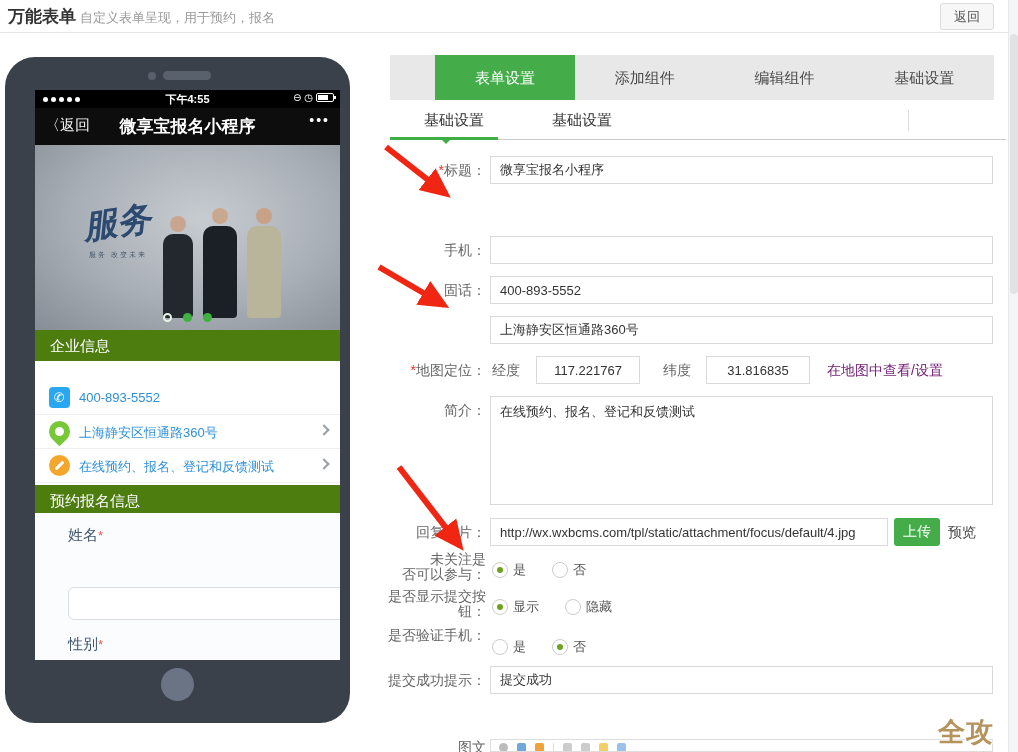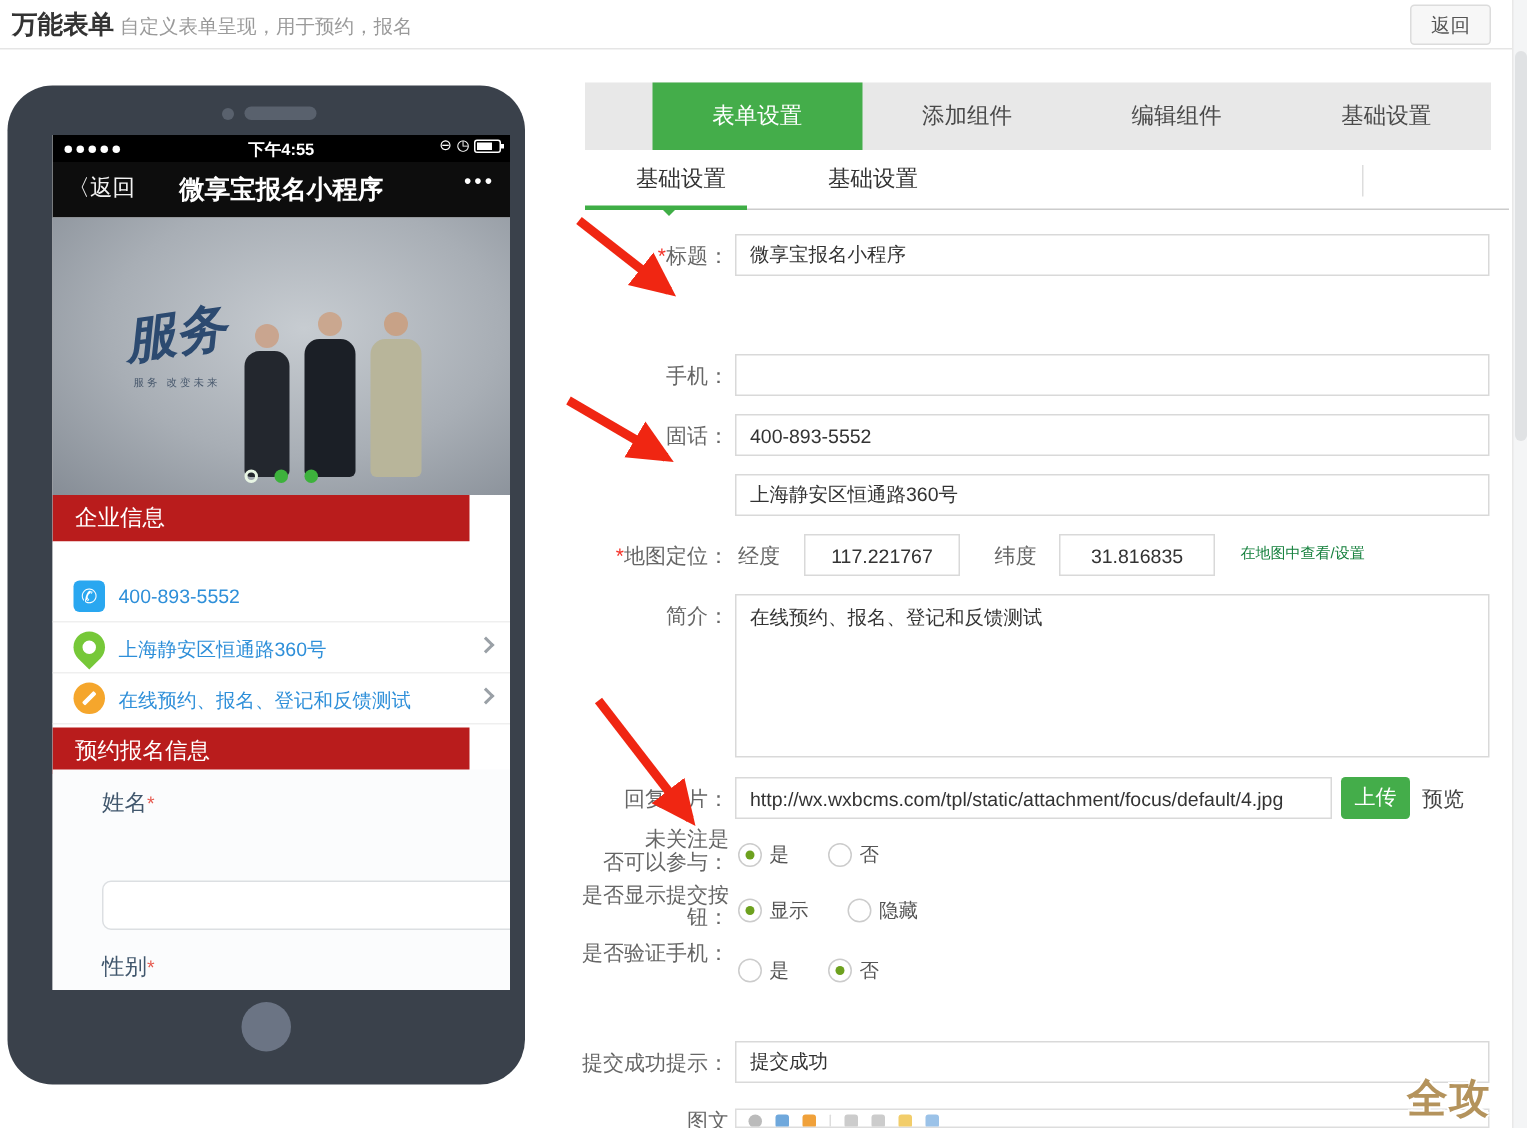--- a/index.html
+++ b/index.html
@@ -45,21 +45,21 @@
   .person .head { width:16px; height:16px; border-radius:50%; margin:0 auto 2px; }
   .person .body { width:34px; height:92px; border-radius:10px 10px 4px 4px; }
   .p1 .head{ background:#c9a58f; } .p1 .body{ background:#23272e; width:30px; height:84px; }
   .p2 .head{ background:#caa78f; } .p2 .body{ background:#1b1f26; }
   .p3 .head{ background:#c8a287; } .p3 .body{ background:#b8b59a; }
   .dots { position:absolute; left:0; bottom:8px; width:305px; display:flex; justify-content:center; gap:11px; }
   .dots i { width:9px; height:9px; border-radius:50%; }
   .dot-hollow { border:2px solid #e8f5e4; background:transparent; }
   .dot-green { background:#3db23c; }
 
-  .sec-bar { position:absolute; left:0; width:278px; height:31px; background:#b91c1c; color:#fff; font-size:15px; line-height:31px; padding-left:15px; }
+  .sec-bar { position:absolute; left:0; width:305px; height:31px; background:#4d7c0f; color:#fff; font-size:15px; line-height:31px; padding-left:15px; }
   .p-list { position:absolute; left:0; top:271px; width:305px; height:124px; background:#fff; }
   .p-row { position:absolute; left:0; width:305px; height:34px; border-bottom:1px solid #efefef; }
   .p-row .txt { position:absolute; left:44px; top:9px; font-size:13px; color:#2e8fd9; }
   .p-ic { position:absolute; left:14px; top:6px; width:21px; height:21px; }
   .ic-phone { background:#29a7f0; border-radius:4px; color:#fff; font-size:13px; text-align:center; line-height:21px; }
   .ic-pin { background:#76c838; border-radius:50% 50% 50% 0; transform:rotate(-45deg); }
   .ic-pin i { position:absolute; left:6px; top:6px; width:9px; height:9px; border-radius:50%; background:#fff; }
   .ic-pen { background:#f5a62c; border-radius:50%; }
   .ic-pen i { position:absolute; left:5px; top:9px; width:11px; height:3px; background:#fff; transform:rotate(-45deg); border-radius:1px; }
   .chev { position:absolute; right:12px; top:11px; width:8px; height:8px; border-top:2px solid #9aa0a6; border-right:2px solid #9aa0a6; transform:rotate(45deg); }
@@ -83,21 +83,21 @@
 
   .frow { position:absolute; left:370px; }
   .flabel { position:absolute; right:calc(1018px - 486px); left:auto; width:140px; text-align:right; font-size:14px; color:#666; }
   .frow .flabel { position:absolute; left:0; width:116px; text-align:right; font-size:14px; color:#666; line-height:28px; }
   .star { color:#f4332a; }
   .tinput { position:absolute; left:120px; top:0; width:503px; height:28px; border:1px solid #d9d9d9; background:#fff; font-size:13px; color:#333; padding:0 9px; font-family:"Liberation Sans","DejaVu Sans",sans-serif; outline:none; }
   .tinput::placeholder { color:#b5b5b5; }
   .tarea { position:absolute; left:120px; top:0; width:503px; height:109px; border:1px solid #d9d9d9; background:#fff; font-size:13px; color:#333; padding:6px 9px; resize:none; font-family:"Liberation Sans","DejaVu Sans",sans-serif; outline:none; }
   .inline-lbl { position:absolute; top:0; font-size:14px; color:#666; line-height:28px; }
   .sm-input { position:absolute; top:0; width:104px; height:28px; border:1px solid #d9d9d9; background:#fff; font-size:13px; color:#333; text-align:center; font-family:"Liberation Sans","DejaVu Sans",sans-serif; outline:none; }
-  .map-link { position:absolute; left:457px; top:0; font-size:10px; color:#15803d; line-height:28px; cursor:pointer; }
+  .map-link { position:absolute; left:457px; top:0; font-size:14px; color:#701a75; line-height:28px; cursor:pointer; }
   .upload-btn { position:absolute; left:524px; top:0; width:46px; height:28px; background:#44ad4a; color:#fff; border:none; border-radius:3px; font-size:14px; cursor:pointer; font-family:"Liberation Sans","DejaVu Sans",sans-serif; }
   .preview-link { position:absolute; left:578px; top:0; font-size:14px; color:#444; line-height:28px; cursor:pointer; }
 
   .ml2 { line-height:15px !important; padding-top:0; }
   .radio-grp { position:absolute; left:122px; top:4px; display:flex; gap:26px; }
   .radio { display:flex; align-items:center; gap:5px; cursor:pointer; }
   .rdot { width:16px; height:16px; border-radius:50%; border:1px solid #ccc; background:#fff; position:relative; }
   .radio.checked .rdot::after { content:""; position:absolute; left:4px; top:4px; width:6px; height:6px; border-radius:50%; background:#6da11e; }
   .rlbl { font-size:13px; color:#555; }
 
@@ -301,21 +301,21 @@
           <span class="rdot"></span>
           <span class="rlbl">是</span>
         </span>
       <span class="radio checked">
           <span class="rdot"></span>
           <span class="rlbl">否</span>
         </span>
     </div>
   </div>
 
-  <div class="frow" style="top:666px; width:640px; height:27px;margin-top:28px;">
+  <div class="frow" style="top:666px; width:640px; height:27px;">
     <div class="flabel"><span>提交成功提示：</span></div>
     <input class="tinput" value="提交成功" style="">
   </div>
 
 
   <div class="frow" style="top:740px; width:640px; height:12px;">
     <div class="flabel" style="line-height:14px;"><span>图文</span></div>
   </div>
   <div class="editor-box">
     <div class="tb">

